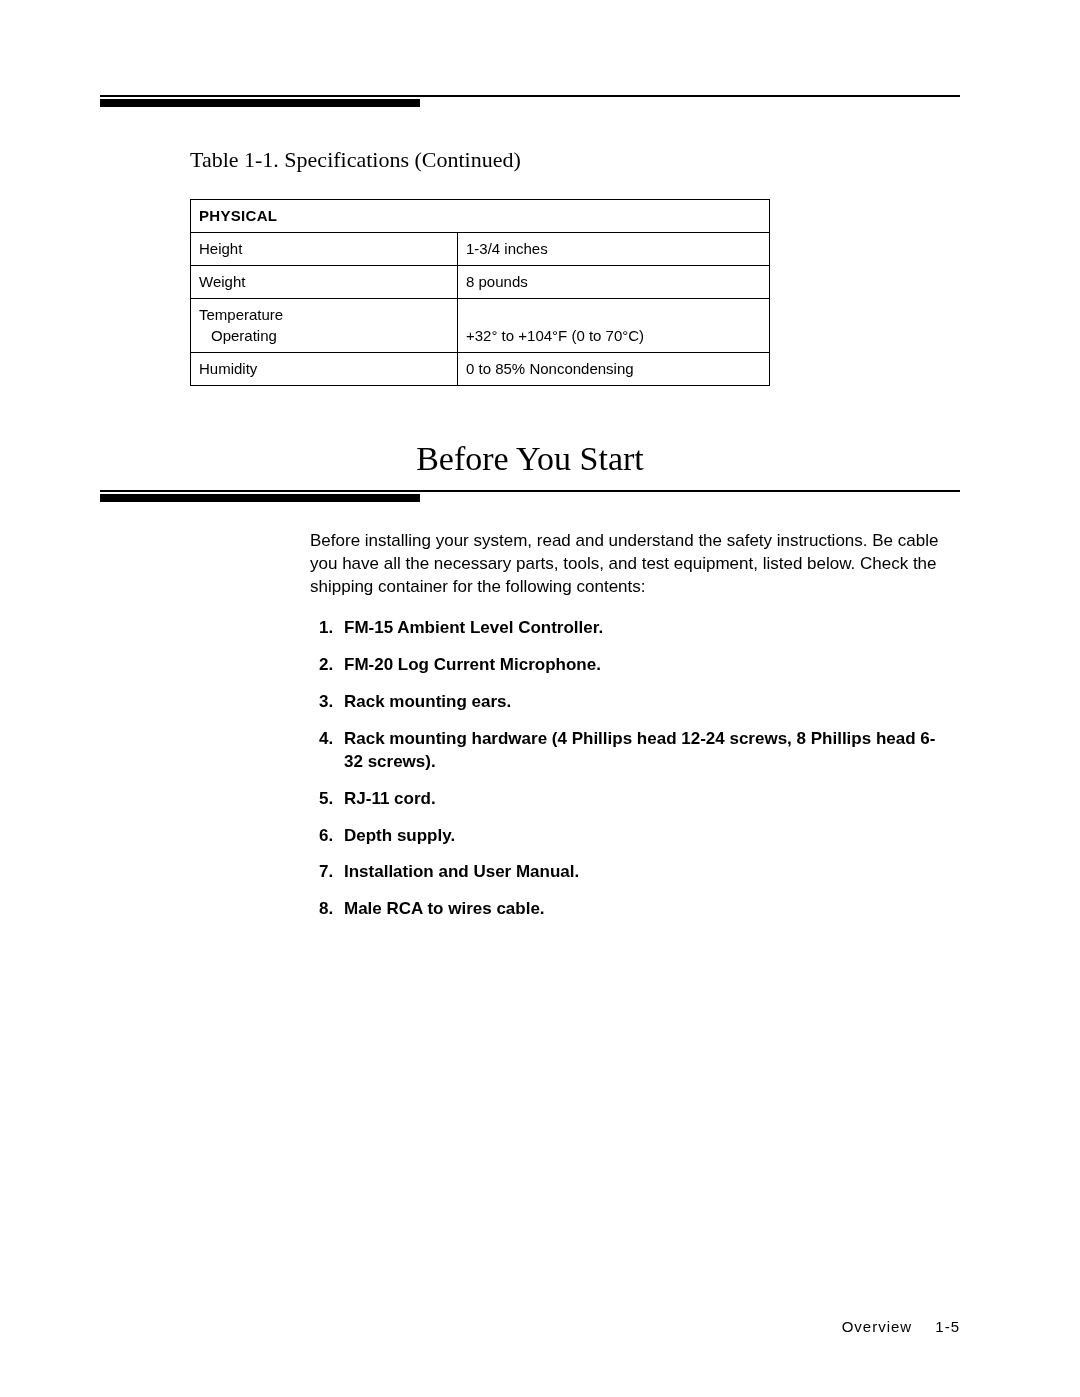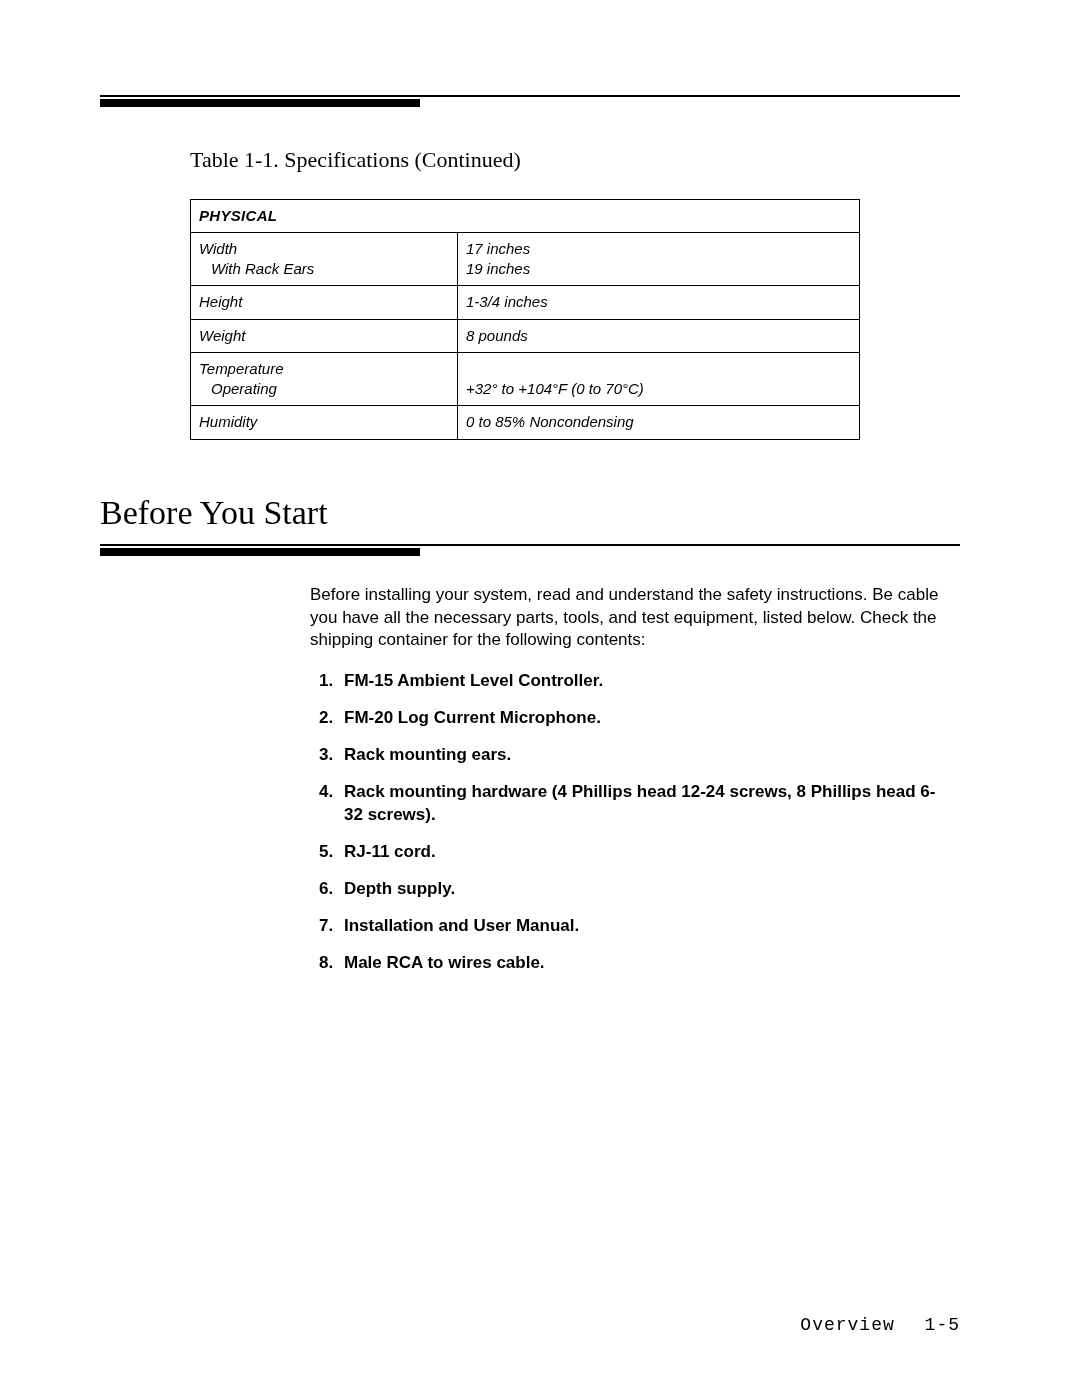--- a/index.html
+++ b/index.html
@@ -37,24 +37,23 @@
     background: #000;
   }
   .table-caption {
     font-family: "Times New Roman", Times, serif;
     font-size: 22px;
     margin-left: 90px;
     margin-bottom: 24px;
   }
   table.spec {
     border-collapse: collapse;
-    width: 670px;
+    width: 580px;
     margin-left: 90px;
     font-size: 15px;
-    font-style: italic;
   }
   table.spec th, table.spec td {
     border: 1px solid #000;
     padding: 6px 8px 6px 8px;
     text-align: left;
     vertical-align: top;
     font-weight: normal;
   }
   table.spec .section-header td {
     font-weight: bold;
@@ -62,20 +61,21 @@
   }
   table.spec td .subline {
     padding-left: 12px;
   }
   table.spec td.col-label { width: 250px; }
   .section-heading {
     font-family: "Times New Roman", Times, serif;
     font-size: 34px;
     margin-top: 50px;
     margin-bottom: 8px;
+    text-align: center;
   }
   .section-rule {
     position: relative;
     height: 12px;
     margin-bottom: 28px;
   }
   .section-rule .thin {
     position: absolute;
     left: 0; right: 0; top: 0;
     border-top: 2px solid #000;
@@ -102,52 +102,42 @@
   }
   ol.checklist li {
     margin-bottom: 14px;
     padding-left: 6px;
     font-weight: bold;
   }
   .footer {
     position: absolute;
     bottom: 60px;
     right: 120px;
-    font-family: Liberation Mono, monospace;
-    font-size: 18px;
+    font-family: Liberation Sans, sans-serif;
+    font-size: 15px;
     letter-spacing: 1px;
   }
   .footer .label { margin-right: 18px; }
 </style>
 </head>
 <body>
 
 <div class="page">
 
   <div class="top-rule">
     <div class="thin"></div>
     <div class="thick"></div>
   </div>
 
   <div class="table-caption">Table 1-1. Specifications (Continued)</div>
 
   <table class="spec">
     <tbody>
         <tr class="section-header">
       <td colspan="2">PHYSICAL</td>
-    </tr>
-    <tr>
-      <td class="col-label">
-        <div>Width</div>
-        <div class="subline">With Rack Ears</div>
-      </td>
-      <td>
-        <div>17 inches</div>
-        <div>19 inches</div>
-      </td>
     </tr>
     <tr>
       <td class="col-label">Height</td>
       <td>1-3/4 inches</td>
     </tr>
     <tr>
       <td class="col-label">Weight</td>
       <td>8 pounds</td>
     </tr>
     <tr>

